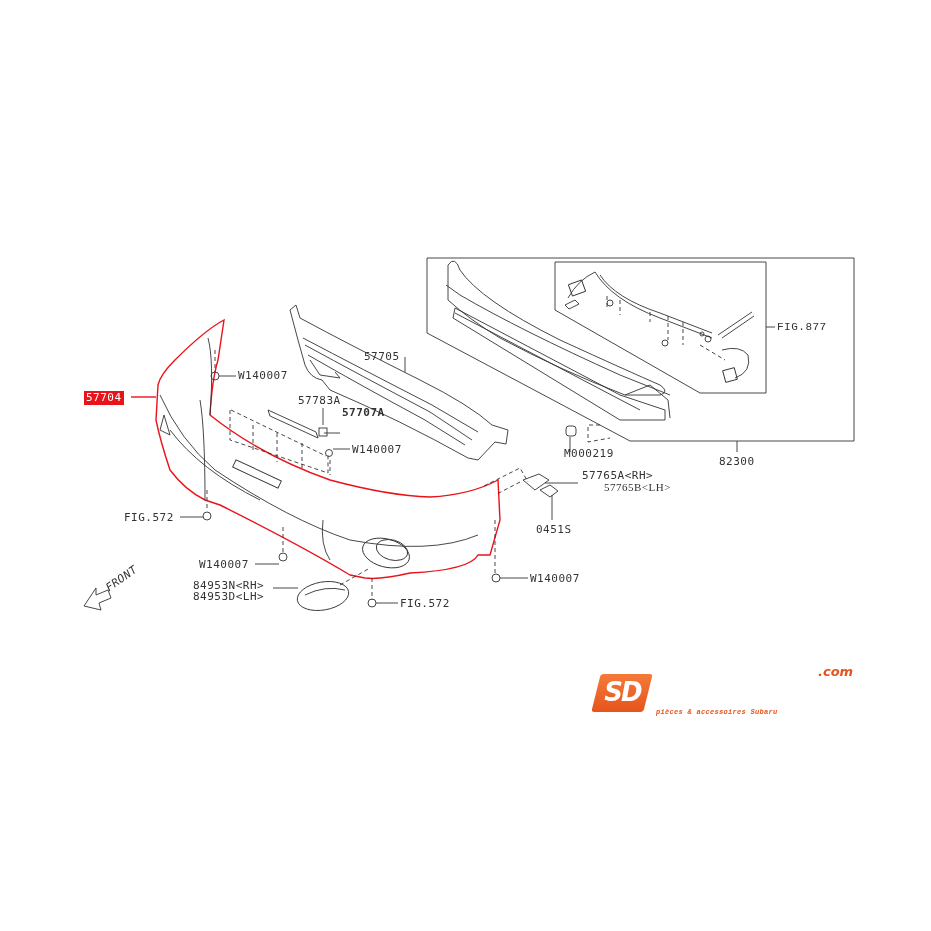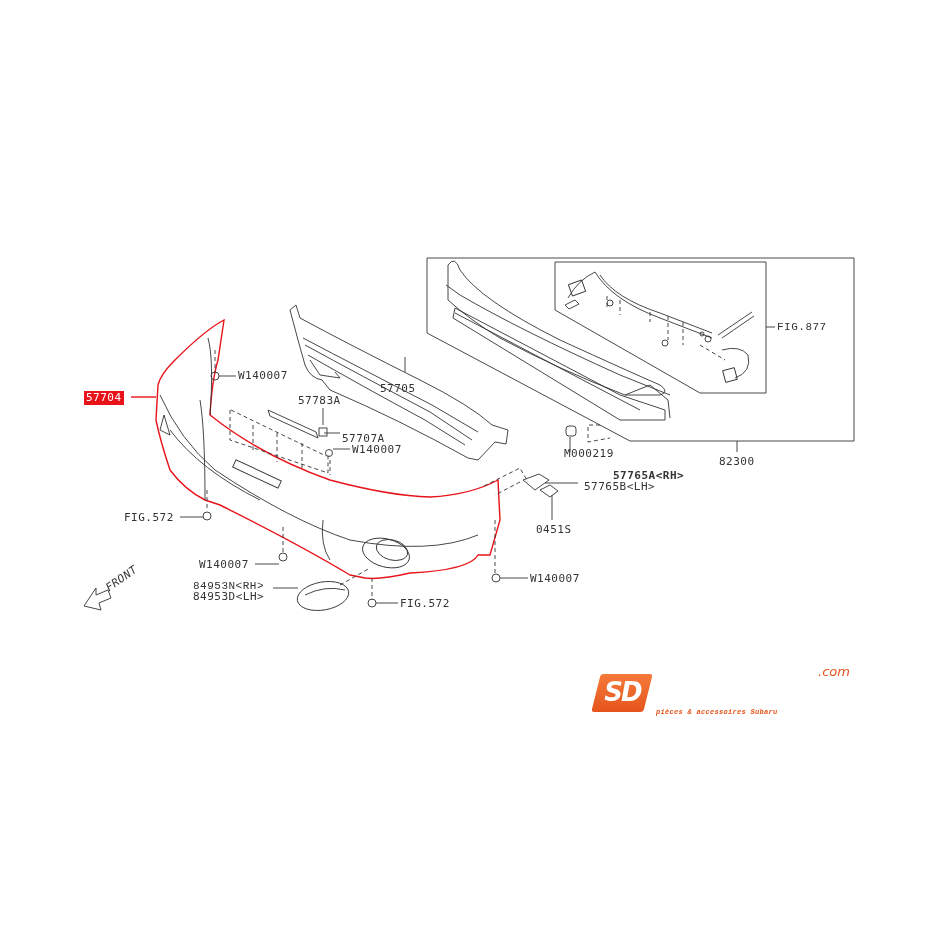--- a/index.html
+++ b/index.html
@@ -4,21 +4,21 @@
 <style>
   html, body { margin:0; padding:0; background:#ffffff; }
   body { width:931px; height:931px; position:relative; overflow:hidden; font-family:"DejaVu Sans", sans-serif; }
   #diagram { position:absolute; left:0; top:0; width:931px; height:931px; }
   .lbl { position:absolute; font-family:"DejaVu Sans Mono", monospace; font-size:11px; color:#333; letter-spacing:0.5px; white-space:nowrap; line-height:12px; }
   .hl { background:#e8141a; color:#fff; padding:1px 2px; }
   #logo { position:absolute; left:596px; top:670px; width:262px; height:50px; }
   #logo .badge { position:absolute; left:0; top:4px; width:52px; height:38px; background:linear-gradient(#f57a3a,#e5541c); transform:skewX(-14deg); border-radius:3px; }
   #logo .badge span { position:absolute; left:8px; top:3px; font-family:"DejaVu Sans", sans-serif; font-weight:bold; font-style:italic; font-size:26px; color:#fff; transform:skewX(14deg); letter-spacing:-2px; }
   #logo .name { position:absolute; left:58px; top:2px; font-family:"DejaVu Sans", sans-serif; font-weight:bold; font-style:italic; font-size:31px; color:#8a8a8a; letter-spacing:-1.5px; text-shadow:1px 1px 0 #444; }
-  #logo .com { position:absolute; left:222px; top:-6px; font-family:"DejaVu Sans", sans-serif; font-weight:normal; font-style:italic; font-size:13px; color:#e5541c; }
+  #logo .com { position:absolute; left:222px; top:-6px; font-family:"DejaVu Sans", sans-serif; font-weight:bold; font-style:italic; font-size:13px; color:#e5541c; }
   #logo .tag { position:absolute; left:60px; top:38px; font-family:Liberation Mono, monospace; font-weight:bold; font-style:italic; font-size:7px; color:#e5541c; letter-spacing:0.3px; }
 </style>
 </head>
 <body>
 
 <svg id="diagram" viewBox="0 0 931 931" xmlns="http://www.w3.org/2000/svg" fill="none" stroke="#333" stroke-width="0.9">
 
   <g>
     <polyline points="427,258 854,258 854,441 630,441 427,333 427,258"></polyline>
     <line x1="737" y1="441" x2="737" y2="452"></line>
@@ -130,35 +130,35 @@
     <line x1="552" y1="495" x2="552" y2="520"></line>
   </g>
 
   <g>
     <path d="M84,606 L96,588 L96,595 L108,590 L111,598 L99,603 L101,610 Z"></path>
   </g>
 </svg>
 
 <div class="lbl hl" style="left:84px;top:391px;">57704</div>
 <div class="lbl" style="left:238px;top:370px;">W140007</div>
-<div class="lbl" style="left:380px;top:351px;margin-top:32px;">57705</div>
+<div class="lbl" style="left:364px;top:351px;">57705</div>
 <div class="lbl" style="left:298px;top:395px;">57783A</div>
-<div class="lbl" style="left:342px;top:433px;">57707A</div>
+<div class="lbl" style="left:342px;top:407px;font-weight:bold;">57707A</div>
 <div class="lbl" style="left:352px;top:444px;">W140007</div>
 <div class="lbl" style="left:124px;top:512px;">FIG.572</div>
 <div class="lbl" style="left:199px;top:559px;">W140007</div>
-<div class="lbl" style="left:193px;top:580px;font-family:Liberation Mono, monospace;">84953N&lt;RH&gt;</div>
+<div class="lbl" style="left:193px;top:580px;">84953N&lt;RH&gt;</div>
 <div class="lbl" style="left:193px;top:591px;text-align:right;">84953D&lt;LH&gt;</div>
 <div class="lbl" style="left:400px;top:598px;">FIG.572</div>
 <div class="lbl" style="left:530px;top:573px;">W140007</div>
 <div class="lbl" style="left:541px;top:448px;padding-left:23px;">M000219</div>
 <div class="lbl" style="left:719px;top:456px;">82300</div>
 <div class="lbl" style="left:777px;top:321px;font-family:Liberation Mono, monospace;">FIG.877</div>
-<div class="lbl" style="left:613px;top:470px;font-weight:bold;">57765A&lt;RH&gt;</div>
-<div class="lbl" style="left:584px;top:481px;">57765B&lt;LH&gt;</div>
+<div class="lbl" style="left:582px;top:470px;">57765A&lt;RH&gt;</div>
+<div class="lbl" style="left:604px;top:481px;font-family:Liberation Serif, serif;">57765B&lt;LH&gt;</div>
 <div class="lbl" style="left:536px;top:524px;text-align:center;">0451S</div>
 <div class="lbl" style="left:104px;top:573px;transform:rotate(-35deg);font-style:italic;">FRONT</div>
 
 <div id="logo">
   <div class="badge">
       <span>SD</span>
     </div>
   <div class="com">.com</div>
   <div class="tag">pièces &amp; accessoires Subaru</div>
 </div>

